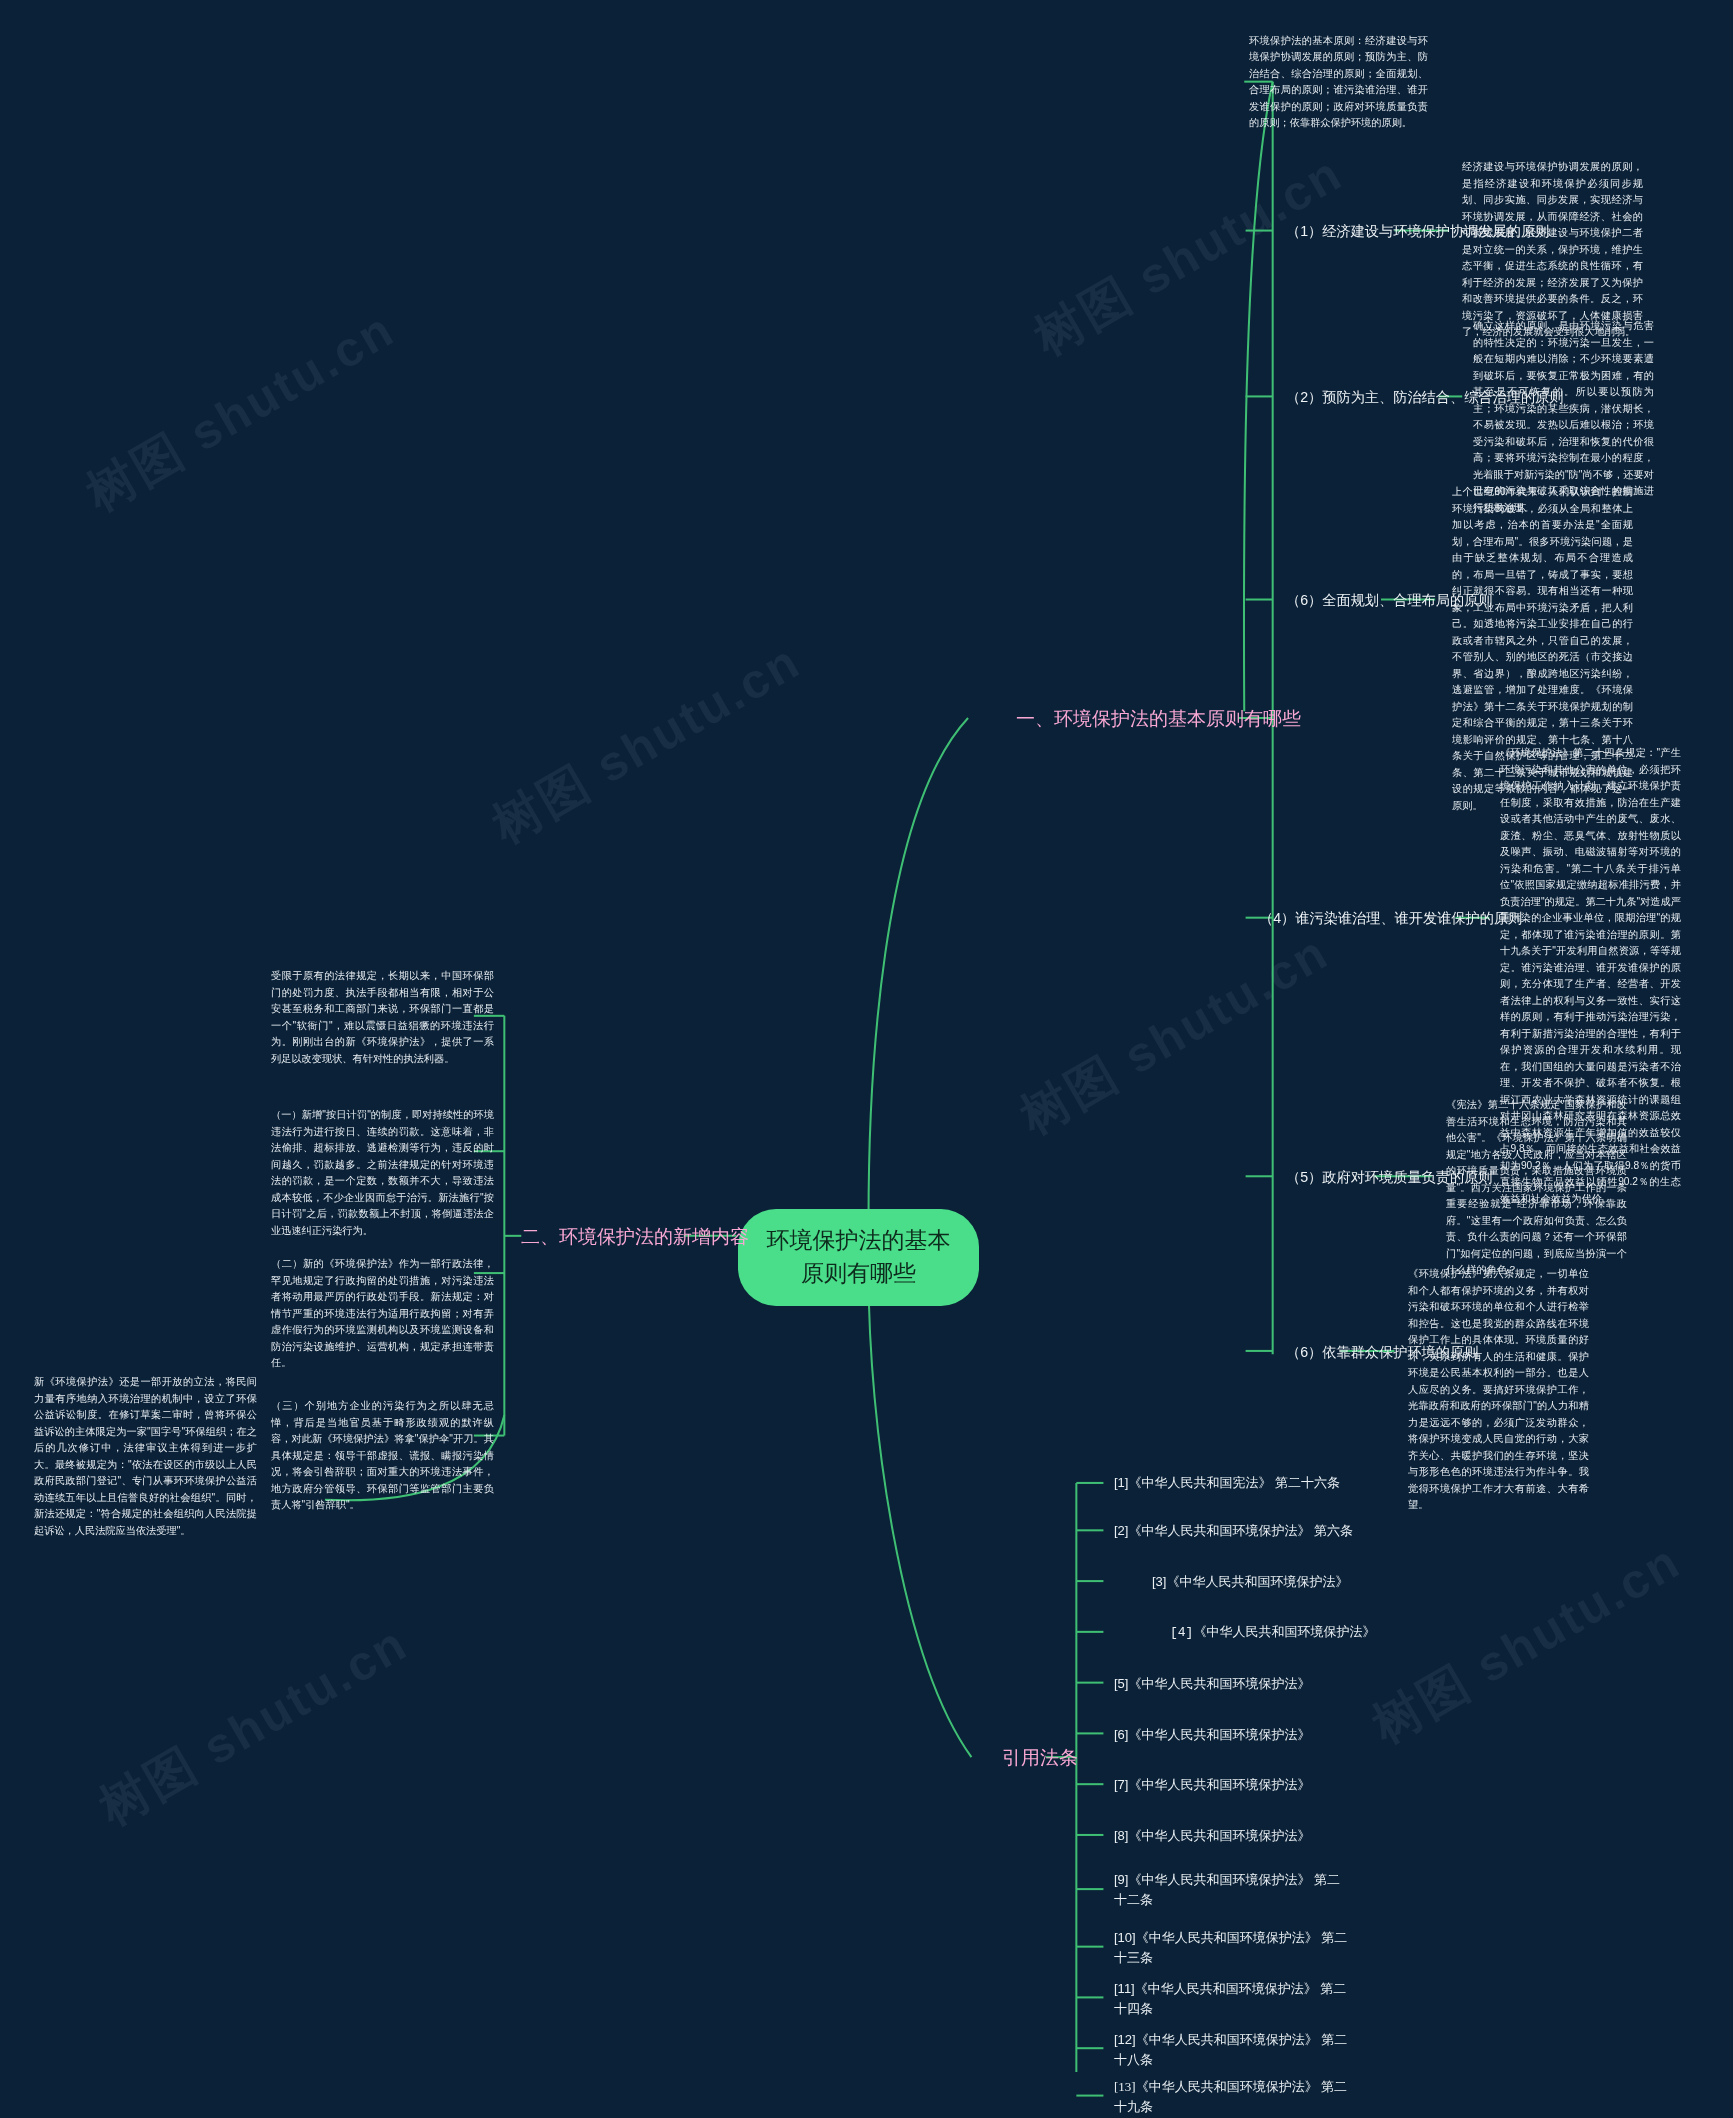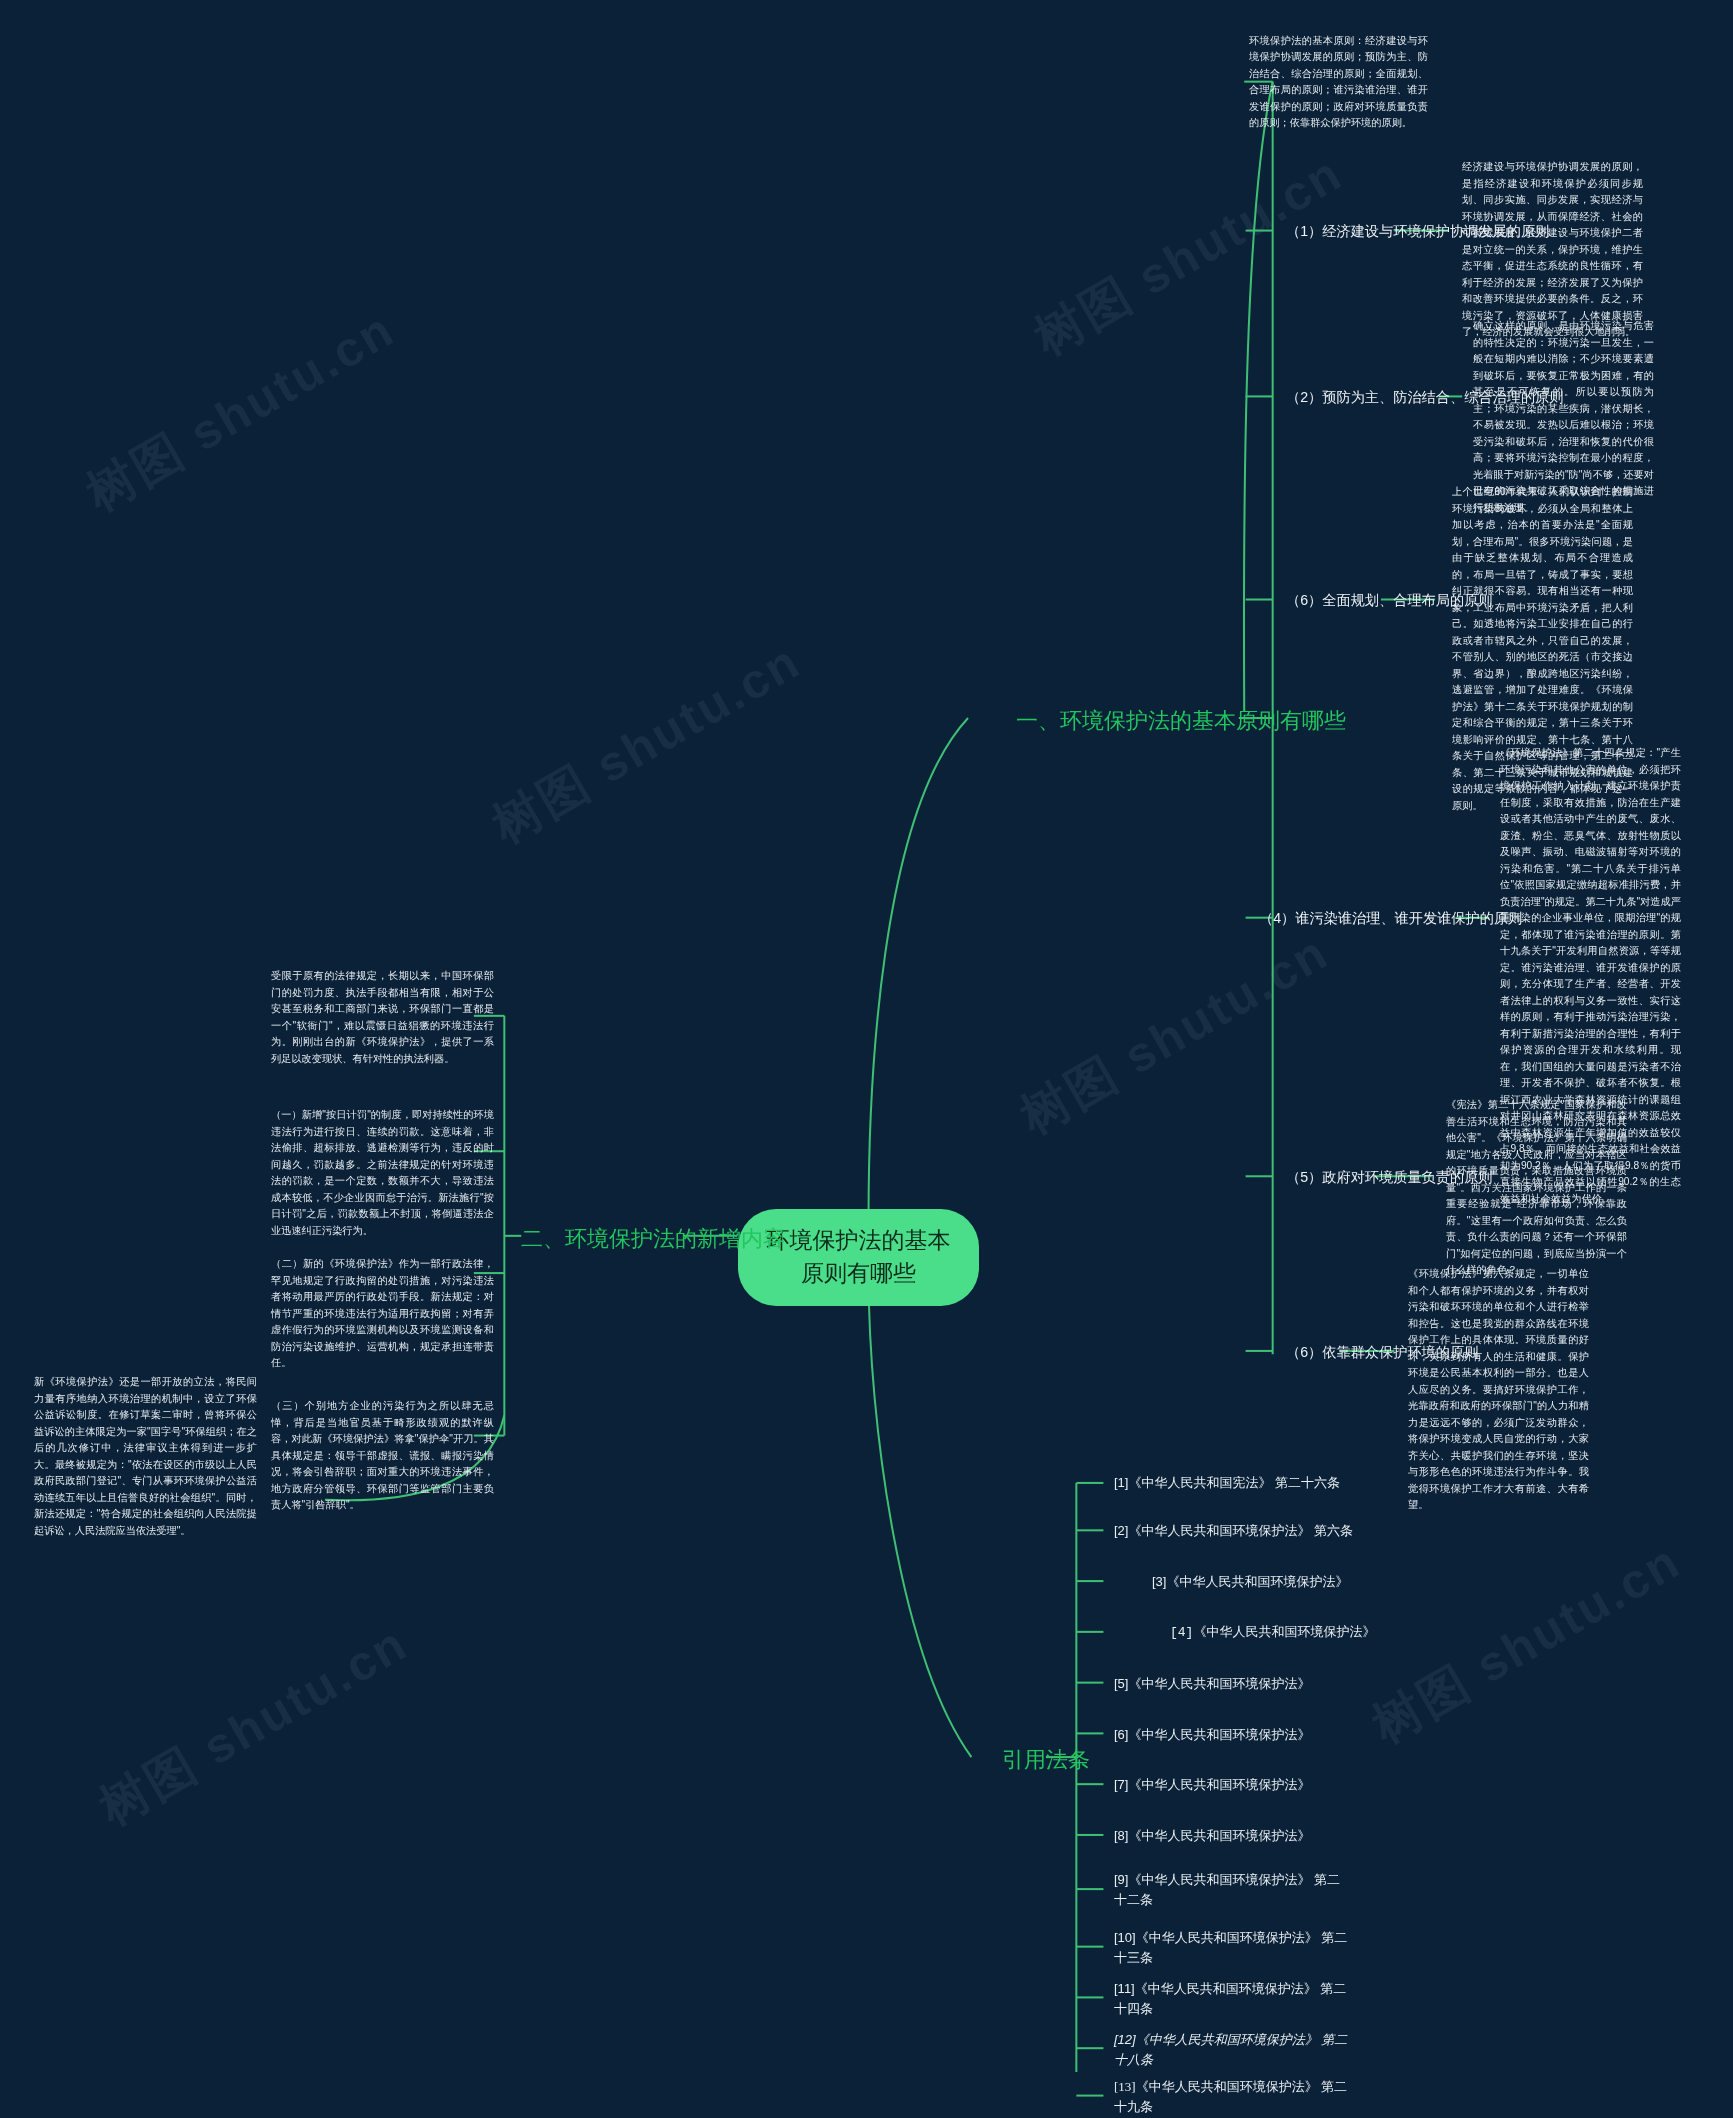--- a/index.html
+++ b/index.html
@@ -43,22 +43,22 @@
     padding: 15px 23px;
     font-size: 23px;
     font-weight: 500;
     text-align: center;
     line-height: 1.45;
     width: 241px;
     color: #0d2b1c;
   }
   
   .branch {
-    font-size: 22px;
-    color: #22c55e;
+    font-size: 19px;
+    color: #f9a8d4;
     white-space: nowrap;
   }
   
   .principle {
     font-size: 14.2px;
     color: #eef3f6;
     white-space: nowrap;
   }
   
   .detail {
@@ -193,17 +193,17 @@
   <div class="node citation" style="left:1114px; top:1521px; width:284px;">[2]《中华人民共和国环境保护法》 第六条</div>
   <div class="node citation" style="left:1152px; top:1572px; width:284px;">[3]《中华人民共和国环境保护法》</div>
   <div class="node citation" style="left:1170px; top:1623px; width:284px;font-family:Liberation Mono, monospace;">[4]《中华人民共和国环境保护法》</div>
   <div class="node citation" style="left:1114px; top:1674px; width:284px;">[5]《中华人民共和国环境保护法》</div>
   <div class="node citation" style="left:1114px; top:1725px; width:284px;">[6]《中华人民共和国环境保护法》</div>
   <div class="node citation" style="left:1114px; top:1775px; width:284px;">[7]《中华人民共和国环境保护法》</div>
   <div class="node citation" style="left:1114px; top:1826px; width:284px;">[8]《中华人民共和国环境保护法》</div>
   <div class="node citation" style="left:1114px; top:1870px; width:237px;">[9]《中华人民共和国环境保护法》 第二十二条</div>
   <div class="node citation" style="left:1114px; top:1928px; width:244px;">[10]《中华人民共和国环境保护法》 第二十三条</div>
   <div class="node citation" style="left:1114px; top:1979px; width:244px;">[11]《中华人民共和国环境保护法》 第二十四条</div>
-  <div class="node citation" style="left:1114px; top:2030px; width:244px;font-style:italic;">[12]《中华人民共和国环境保护法》 第二十八条</div>
+  <div class="node citation" style="left:1114px; top:2030px; width:244px;">[12]《中华人民共和国环境保护法》 第二十八条</div>
   <div class="node citation" style="left:1114px; top:2077px; width:244px;font-family:Liberation Serif, serif;">[13]《中华人民共和国环境保护法》 第二十九条</div>
 
 </div>
 
 
 </body></html>

